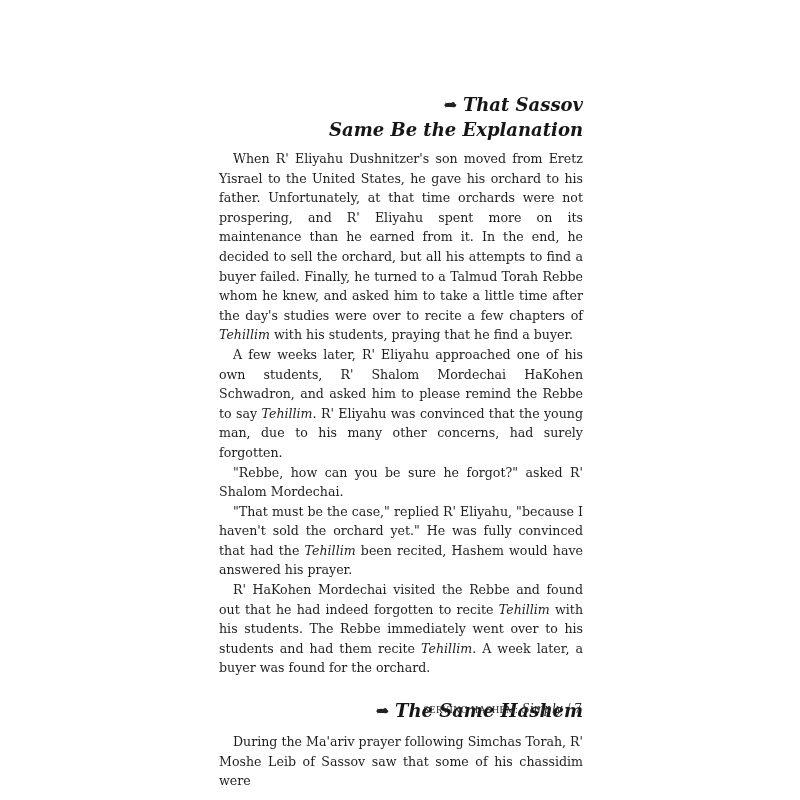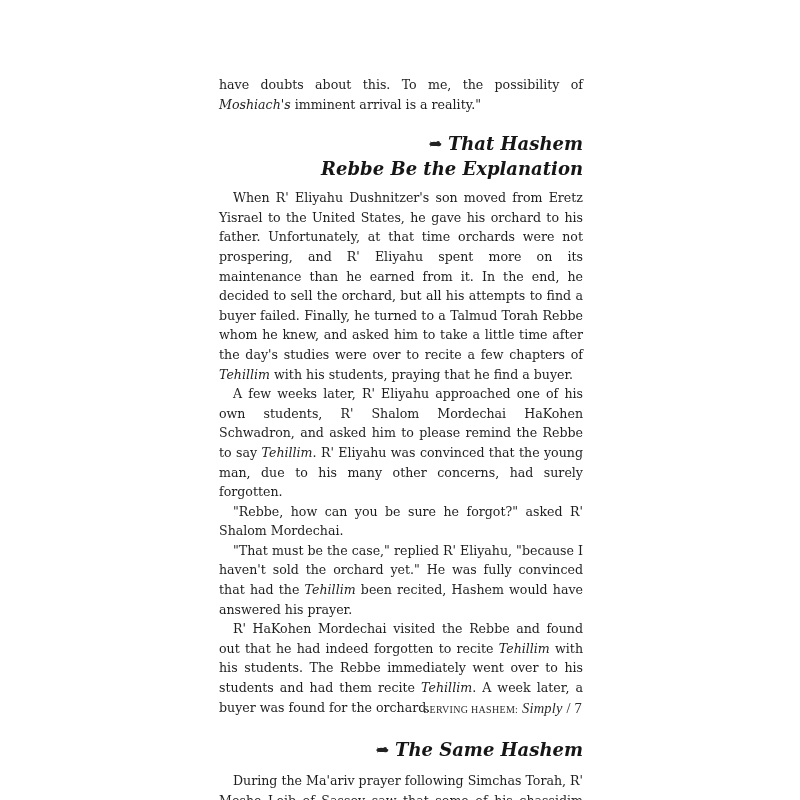--- a/index.html
+++ b/index.html
@@ -58,27 +58,26 @@
       color: #2a2a2a;
       letter-spacing: 0.2px;
     }
     .footer .sc { font-size: 10px; letter-spacing: 0.3px; }
   </style>
 </head>
 <body>
 
 <div class="page">
 
-  <p class="para noindent"><span>have doubts about this. To me, the possibility of </span><i>Moshiach's</i><span> imminent arrival is a reality."</span></p>
 
   <h2 class="heading heading-1">
     <svg class="ornament" viewBox="0 0 15 10">
       <path d="M1 5 Q4 2 8 3 L10 2 Q12 2 12 4 Q14 4 13 6 Q12 8 9 7 L5 7 Q2 7 1 5 Z" fill="#222"></path>
       <path d="M2 3 L5 4 M2 7 L5 6" stroke="#222" stroke-width="0.8"></path>
-    </svg><span>That Hashem</span><br><span>Rebbe Be the Explanation</span>
+    </svg><span>That Sassov</span><br><span>Same Be the Explanation</span>
   </h2>
 
   <p class="para"><span>When R' Eliyahu Dushnitzer's son moved from Eretz Yisrael to the United States, he gave his orchard to his father. Unfortunately, at that time orchards were not prospering, and R' Eliyahu spent more on its maintenance than he earned from it. In the end, he decided to sell the orchard, but all his attempts to find a buyer failed. Finally, he turned to a Talmud Torah Rebbe whom he knew, and asked him to take a little time after the day's studies were over to recite a few chapters of </span><i>Tehillim</i><span> with his students, praying that he find a buyer.</span></p>
 
   <p class="para"><span>A few weeks later, R' Eliyahu approached one of his own students, R' Shalom Mordechai HaKohen Schwadron, and asked him to please remind the Rebbe to say </span><i>Tehillim</i><span>. R' Eliyahu was convinced that the young man, due to his many other concerns, had surely forgotten.</span></p>
 
   <p class="para"><span>"Rebbe, how can you be sure he forgot?" asked R' Shalom Mordechai.</span></p>
 
   <p class="para"><span>"That must be the case," replied R' Eliyahu, "because I haven't sold the orchard yet." He was fully convinced that had the </span><i>Tehillim</i><span> been recited, Hashem would have answered his prayer.</span></p>
 

